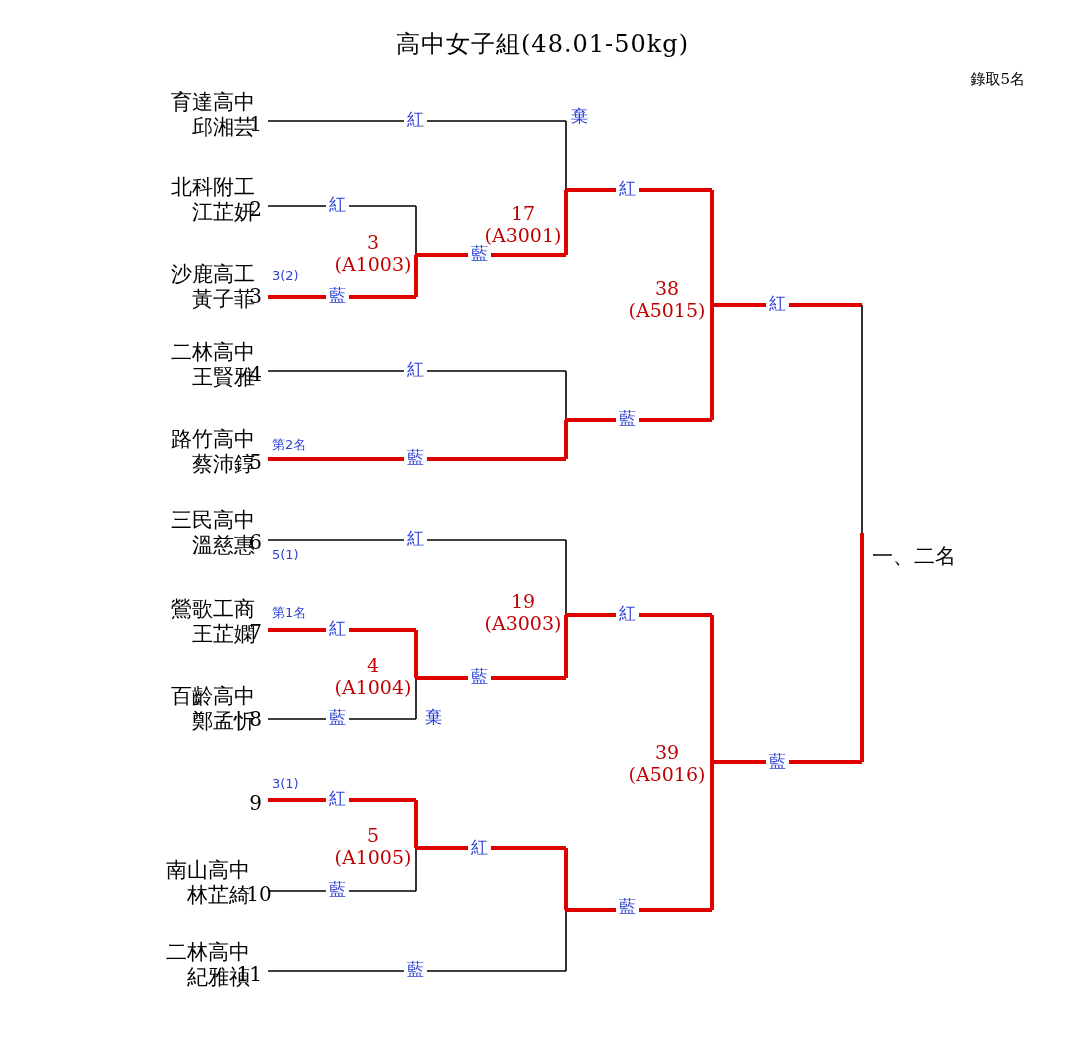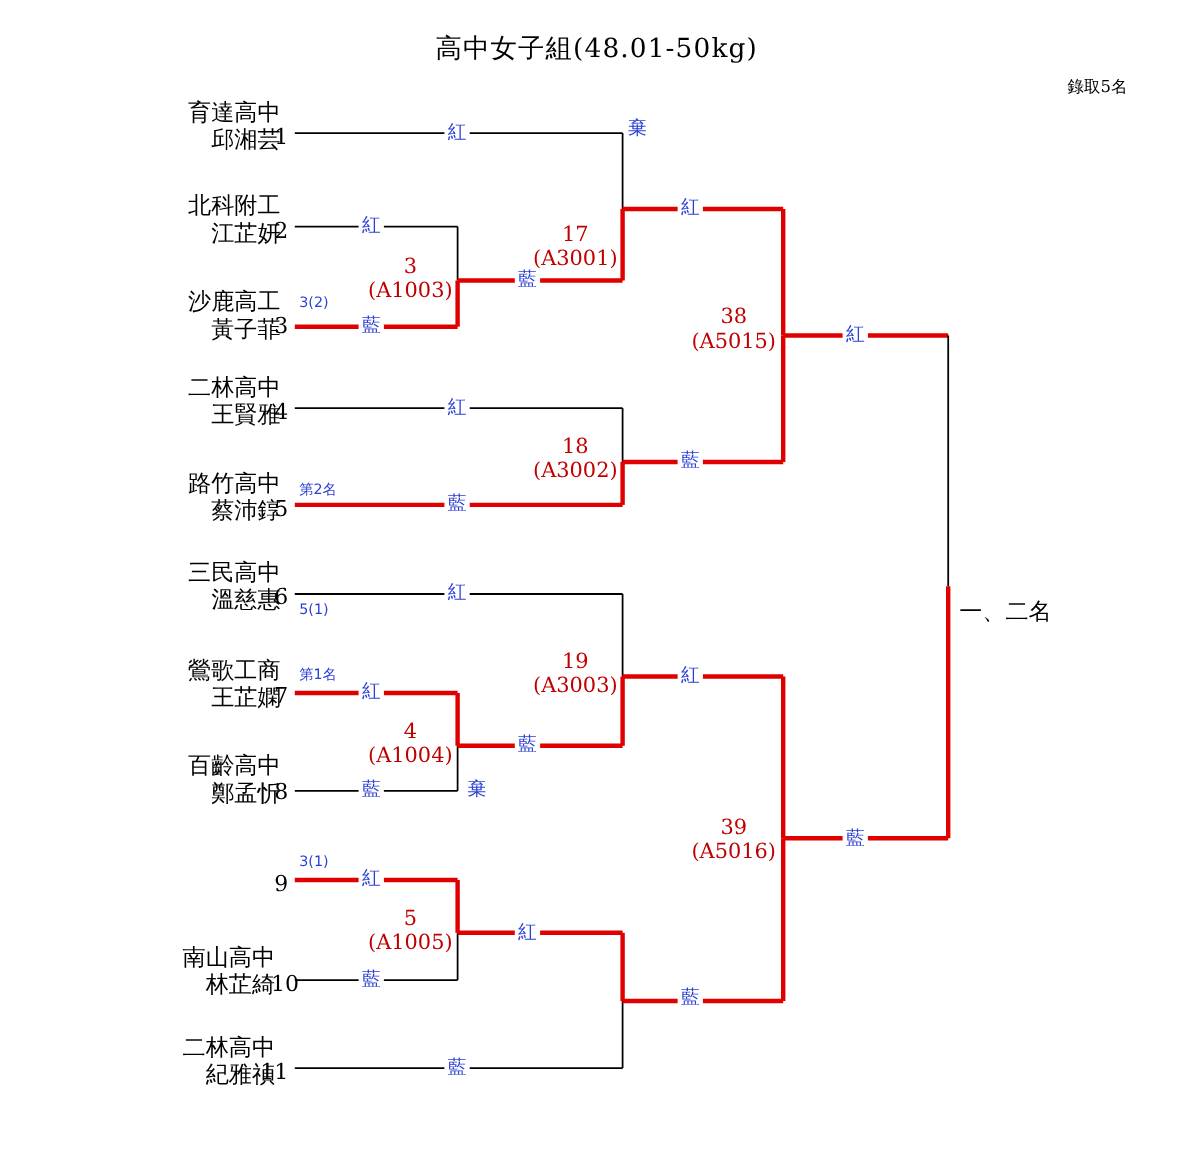--- a/index.html
+++ b/index.html
@@ -227,24 +227,20 @@
   </div>
   <div class="abs matchno" style="left:318px;top:825px;width:110px;">
     <div>5</div>
     <div>(A1005)</div>
   </div>
 
   <div class="abs matchno" style="left:468px;top:165px;width:110px;margin-top:38px;">
     <div>17</div>
     <div>(A3001)</div>
   </div>
-  <div class="abs matchno" style="left:468px;top:396px;width:110px;">
-    <div>18</div>
-    <div>(A3002)</div>
-  </div>
   <div class="abs matchno" style="left:468px;top:591px;width:110px;">
     <div>19</div>
     <div>(A3003)</div>
   </div>
 
   <div class="abs matchno" style="left:612px;top:278px;width:110px;">
     <div>38</div>
     <div>(A5015)</div>
   </div>
   <div class="abs matchno" style="left:612px;top:742px;width:110px;">

